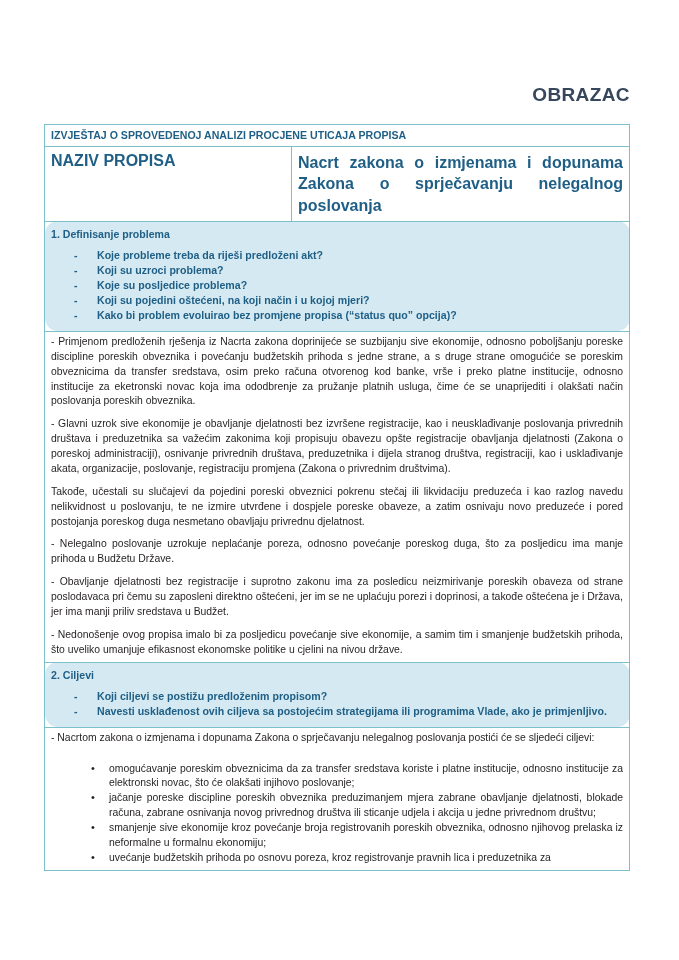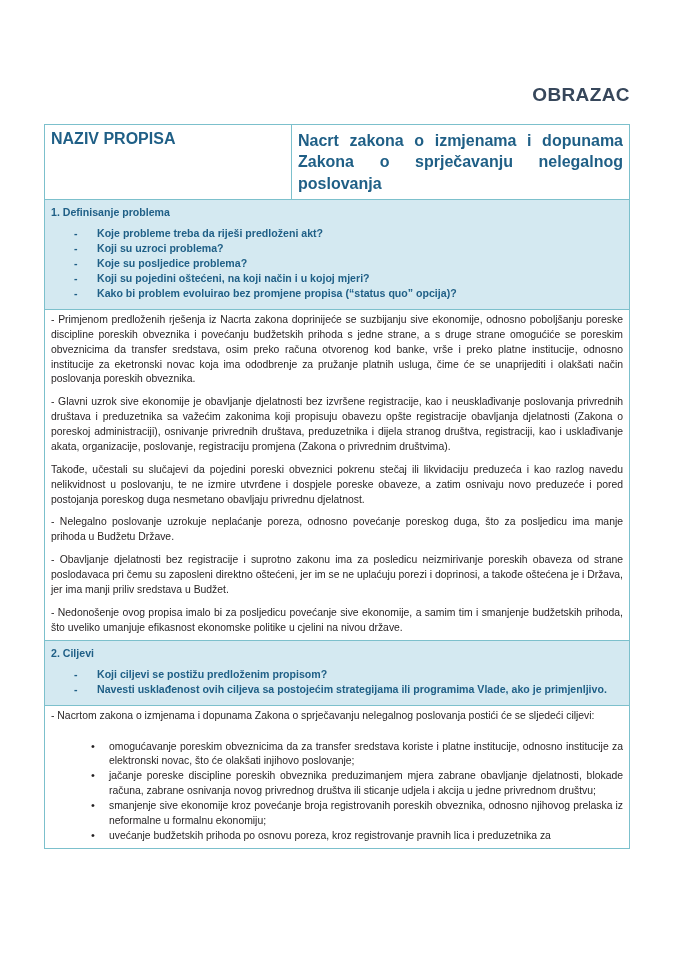--- a/index.html
+++ b/index.html
@@ -67,20 +67,21 @@
     padding-bottom: 5px;
   }
   .cell-label { width: 247px; }
   .cell-value { text-align: justify; text-justify: inter-word; line-height: 1.33; }
 
   
   .section-head td {
     background: #d4e9f1;
     color: #1f5f86;
     padding: 6px 6px 8px 6px;
+    border-radius: 13px;
   }
   .section-head .sec-title {
     font-size: 10.6px;
     font-weight: bold;
     margin: 0 0 8px 0;
   }
   .qlist {
     margin: 0;
     padding: 0;
     list-style: none;
@@ -141,20 +142,23 @@
 
   <div class="doc-title">OBRAZAC</div>
 
   <table class="doc-table">
     <colgroup>
       <col style="width:247px">
       <col style="width:338px">
     </colgroup>
     <tbody>
 
+      <tr class="row-title">
+        <td colspan="2">IZVJEŠTAJ O SPROVEDENOJ ANALIZI PROCJENE UTICAJA PROPISA</td>
+      </tr>
 
 
       <tr class="row-meta-plain">
         <td class="cell-label">NAZIV PROPISA</td>
         <td class="cell-value">Nacrt zakona o izmjenama i dopunama Zakona o sprječavanju nelegalnog poslovanja</td>
       </tr>
 
       <tr class="section-head">
         <td colspan="2">
           <p class="sec-title">1. Definisanje problema</p>

